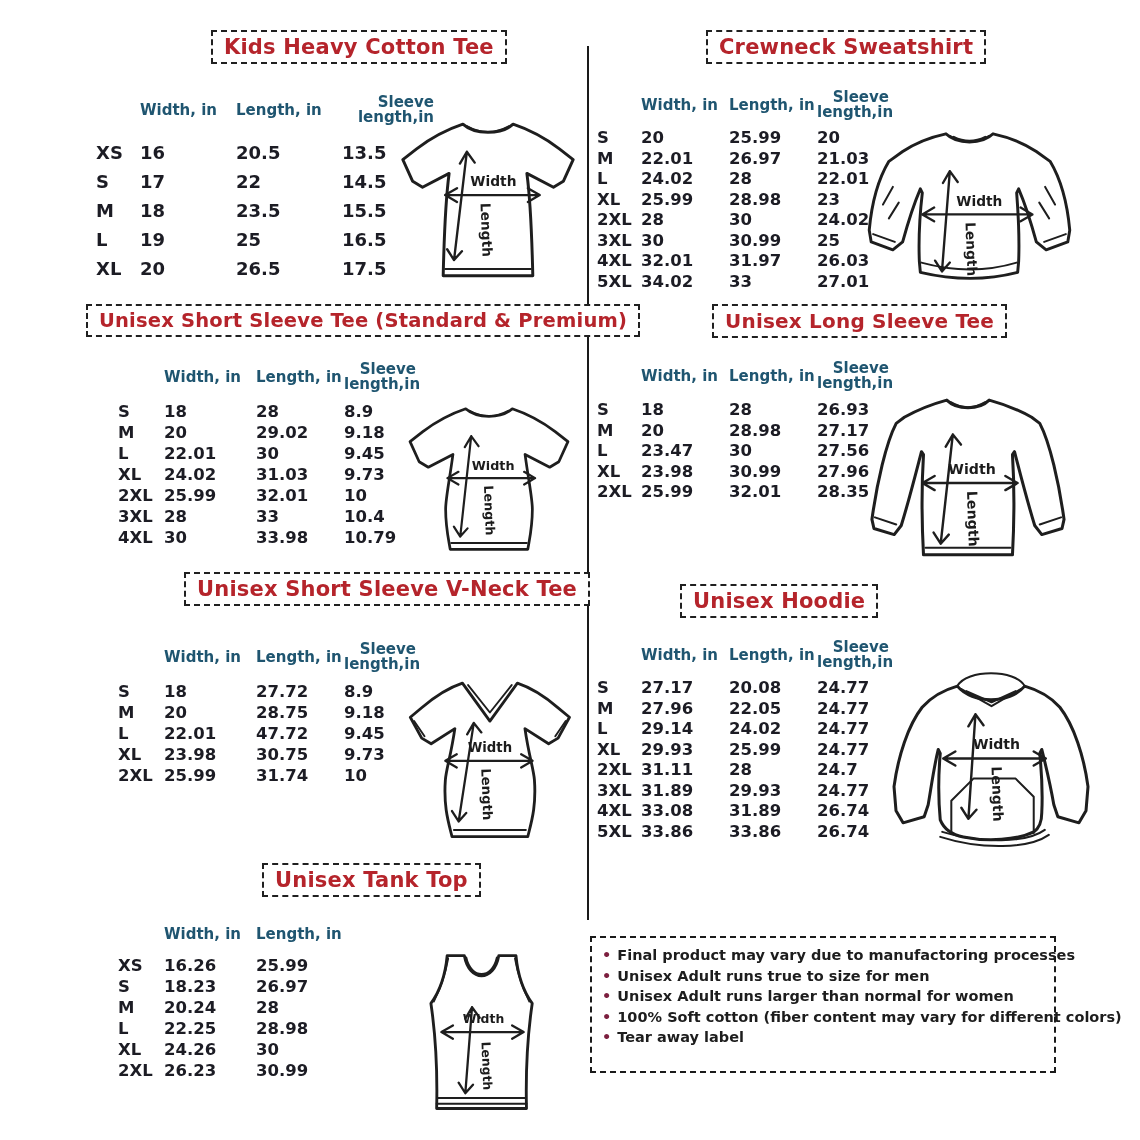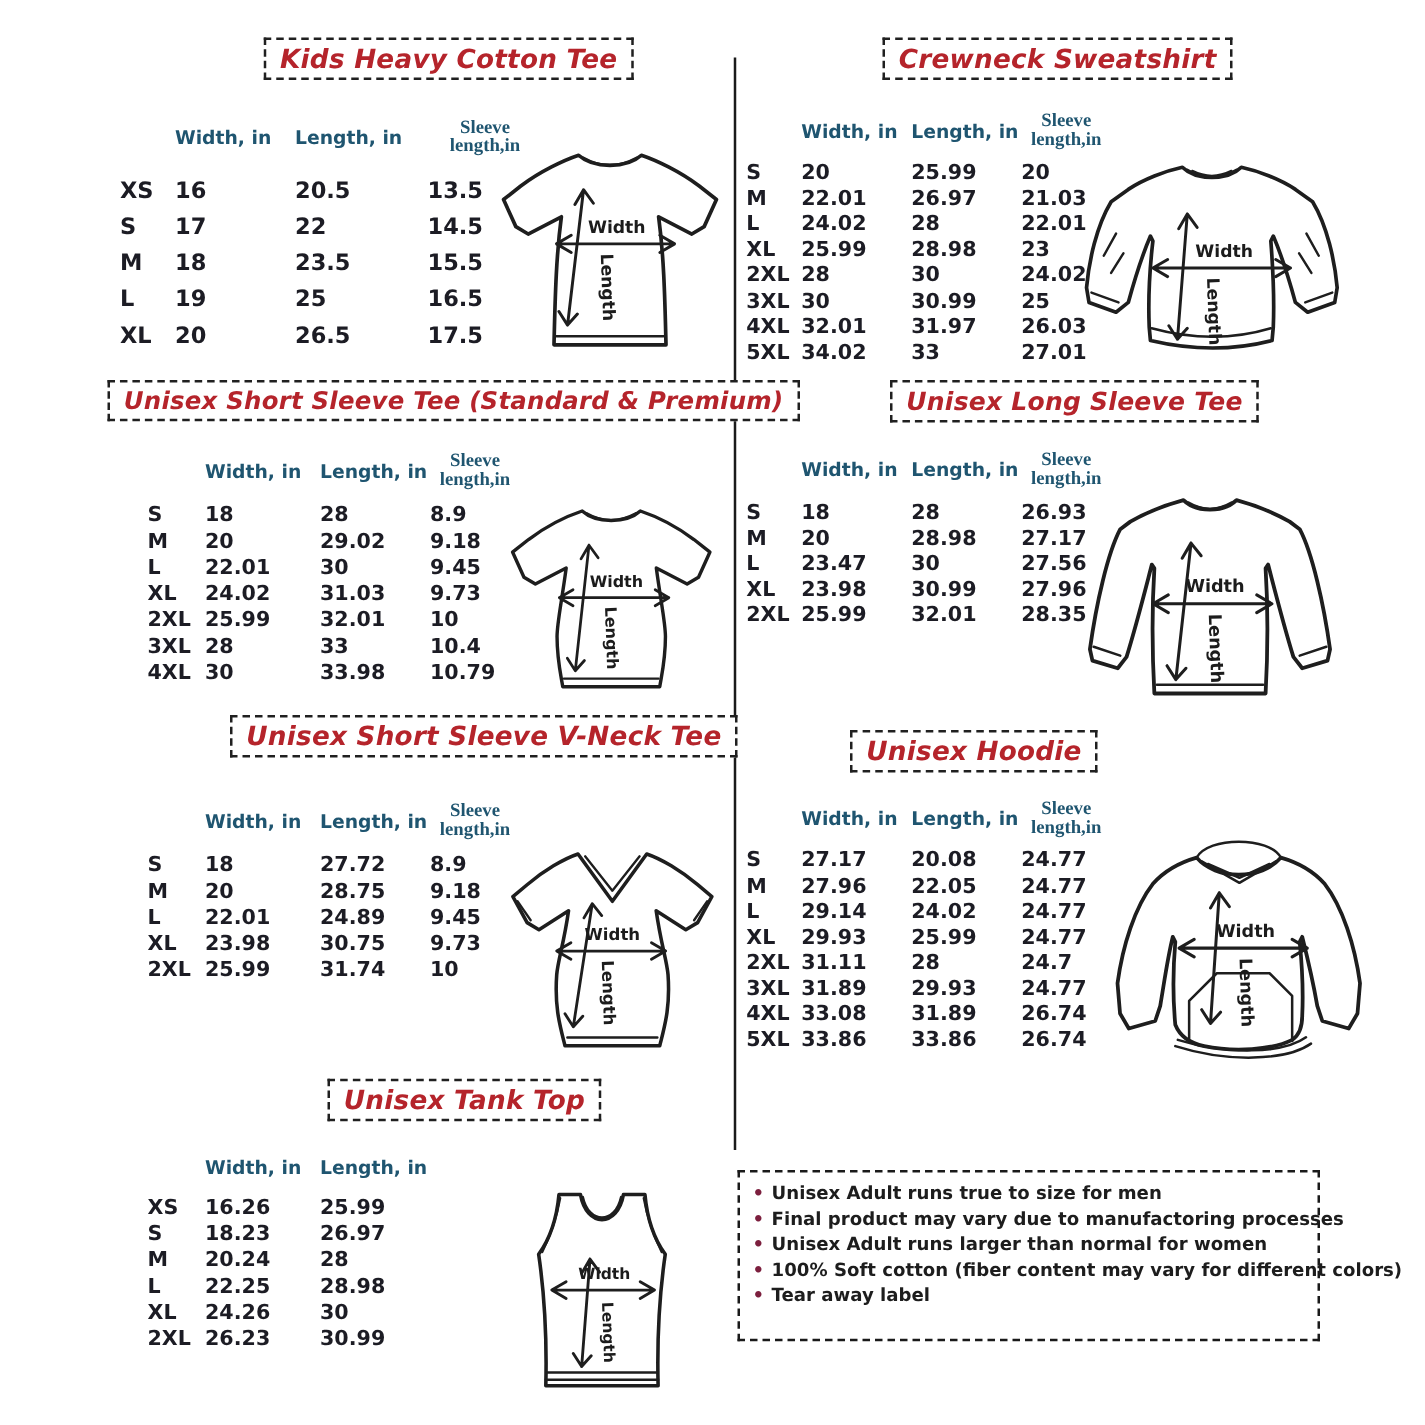--- a/index.html
+++ b/index.html
@@ -1,22 +1,22 @@
 <!DOCTYPE html>
 <html><head>
 <meta charset="utf-8">
 <style>
   html,body{margin:0;padding:0;background:#ffffff;}
   .canvas{position:relative;width:1140px;height:1140px;background:#ffffff;overflow:hidden;
           font-family:"DejaVu Sans",sans-serif;color:#1c1c24;}
   .title-box{position:absolute;border:2px dashed #202020;background:#ffffff;color:#b5242b;
-             font-weight:700;white-space:nowrap;padding:3px 11px;font-size:21px;letter-spacing:.2px;font-style:italic;}
+             font-weight:700;white-space:nowrap;padding:3px 11px;font-size:21px;letter-spacing:.2px;}
   .size-table{position:absolute;display:grid;font-weight:700;}
   .size-table .th{color:#1f5570;font-size:15px;font-weight:700;align-self:center;line-height:15px;}
-  .size-table .th.sleeve{text-align:center;font-family:Liberation Serif, serif;}
+  .size-table .th.sleeve{text-align:right;}
   .size-table .th.sleeve span{display:block;}
   .size-table .td{font-size:16.5px;line-height:1;align-self:center;}
   .kids .td{font-size:18px;}
   .divider{position:absolute;background:#1a1a1a;}
   .notes-box{position:absolute;border:2px dashed #1a1a1a;background:#ffffff;padding:7px 10px;box-sizing:border-box;}
   .note-line{font-size:14.5px;font-weight:700;color:#1d1d1d;line-height:20.5px;white-space:nowrap;}
   .note-line .bullet{color:#7c1f3e;margin-right:6px;}
   .garment{position:absolute;}
   .garment path{stroke:#1e1e1e;fill:none;stroke-linejoin:round;stroke-linecap:round;}
   .garment .outline{stroke-width:3;fill:#ffffff;}
@@ -131,21 +131,21 @@
     <div class="td">S</div>
       <div class="td">18</div>
       <div class="td">27.72</div>
       <div class="td">8.9</div>
     <div class="td">M</div>
       <div class="td">20</div>
       <div class="td">28.75</div>
       <div class="td">9.18</div>
     <div class="td">L</div>
       <div class="td">22.01</div>
-      <div class="td">24.89</div>
+      <div class="td">47.72</div>
       <div class="td">9.45</div>
     <div class="td">XL</div>
       <div class="td">23.98</div>
       <div class="td">30.75</div>
       <div class="td">9.73</div>
     <div class="td">2XL</div>
       <div class="td">25.99</div>
       <div class="td">31.74</div>
       <div class="td">10</div>
   </div>
@@ -340,20 +340,20 @@
     <path class="detail" d="M80,29 L110,46 L139,29 M85,31 L110,42 L134,31"></path>
     <path class="detail" d="M70,172 L70,140 L92,118 L134,118 L152,136 L152,172"></path>
     <path class="detail" d="M61,171 C100,183 145,182 163,169 M59,176 C100,189 147,188 167,174"></path>
     <path class="arrow" d="M62 98 L164 98 M74 91 L62 98 L74 105 M152 91 L164 98 L152 105"></path>
     <path class="arrow" d="M94 54 L87 158 M87 66 L94 54 L102 65 M80 147 L87 158 L95 149"></path>
     <text x="115" y="89" text-anchor="middle">Width</text>
     <text transform="translate(110,106) rotate(88)">Length</text>
   </svg>
 
   <div class="notes-box" style="left:590px;top:936px;width:466px;height:137px;">
+    <div class="note-line"><span class="bullet">•</span><span>Final product may vary due to manufactoring processes</span></div>
     <div class="note-line"><span class="bullet">•</span><span>Unisex Adult runs true to size for men</span></div>
-    <div class="note-line"><span class="bullet">•</span><span>Final product may vary due to manufactoring processes</span></div>
     <div class="note-line"><span class="bullet">•</span><span>Unisex Adult runs larger than normal for women</span></div>
     <div class="note-line"><span class="bullet">•</span><span>100% Soft cotton (fiber content may vary for different colors)</span></div>
     <div class="note-line"><span class="bullet">•</span><span>Tear away label</span></div>
   </div>
 
 </div>
 
 </body></html>

